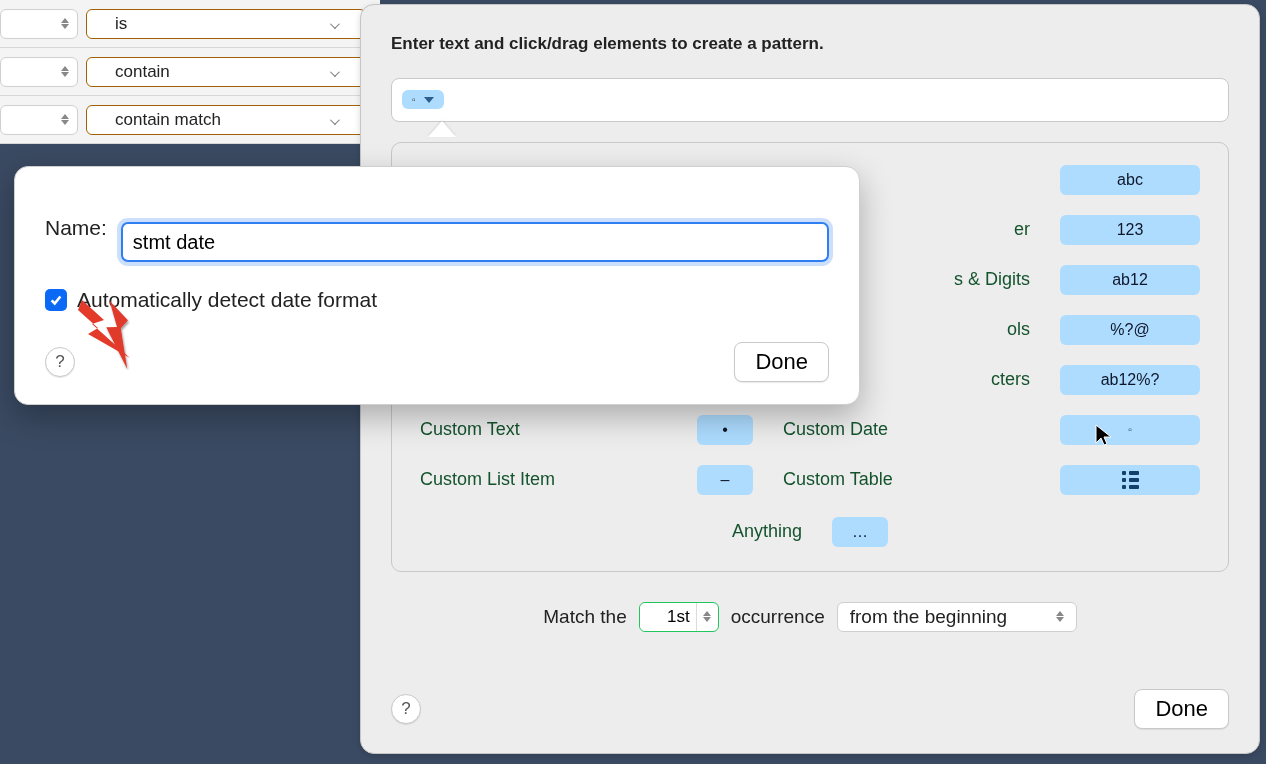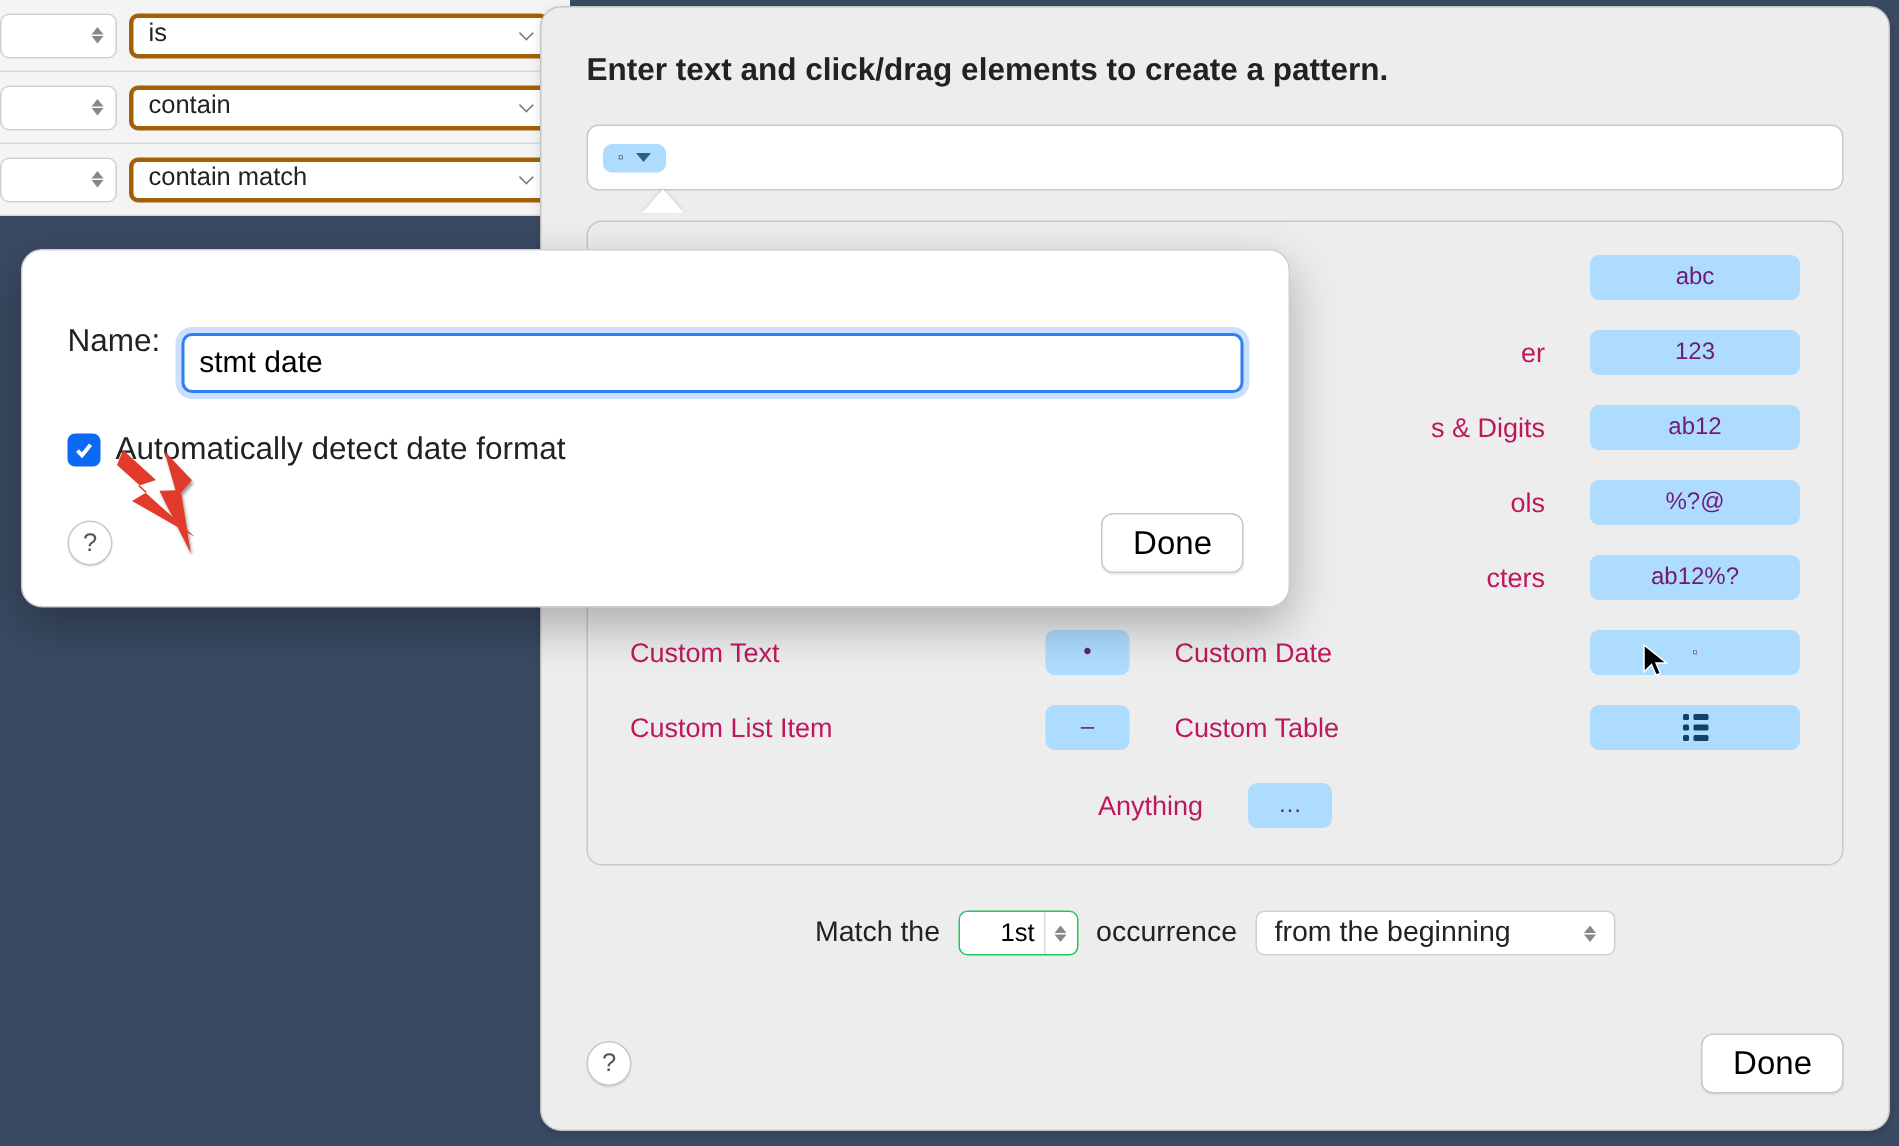--- a/index.html
+++ b/index.html
@@ -38,25 +38,25 @@
     border-radius: 6px;
     display: flex;
     align-items: center;
     justify-content: flex-end;
     padding-right: 8px;
   }
   .rule-select {
     flex: 1;
     height: 30px;
     background: #fff;
-    border: 3px solid #a16207;
+    border: 1px solid #a16207;
     border-radius: 6px;
     display: flex;
-    align-items: flex-start;
-    padding: 0 10px;
+    align-items: center;
+    padding: 0 28px;
     justify-content: space-between;
   }
   .chev::after {
     content: "";
     display: inline-block;
     width: 6px; height: 6px;
     border-right: 1.5px solid #777;
     border-bottom: 1.5px solid #777;
     transform: rotate(45deg) translateY(-2px);
     margin-left: 6px;
@@ -91,21 +91,21 @@
     width: 900px;
     height: 750px;
     background: #ededed;
     border-radius: 14px;
     border: 1px solid #c5c5c5;
     box-shadow: 0 2px 6px rgba(0,0,0,0.15);
     padding: 28px 30px 24px 30px;
   }
   .panel-title {
     font-weight: 600;
-    font-size: 21px;
+    font-size: 17px;
     line-height: 1.35;
     margin-bottom: 22px;
     max-width: 560px;
   }
   .pattern-input {
     height: 44px;
     background: #fff;
     border: 1px solid #c9c9c9;
     border-radius: 8px;
     display: flex;
@@ -152,27 +152,27 @@
   }
   .pill {
     background: #addcff;
     border-radius: 6px;
     min-width: 90px;
     height: 30px;
     display: inline-flex;
     align-items: center;
     justify-content: center;
     font-size: 16px;
-    color: #701a75;
+    color: #0f172a;
     padding: 0 12px;
     position: relative;
   }
   .pill.sm { min-width: 56px; }
   .pill.wide { min-width: 140px; }
-  .cat-label { color: #be185d; font-size: 18px; white-space: nowrap; }
+  .cat-label { color: #14532d; font-size: 18px; white-space: nowrap; }
   .anything-row {
     margin-top: 22px;
     display: flex;
     justify-content: center;
     gap: 30px;
     align-items: center;
   }
 
   .match-row {
     margin-top: 30px;

